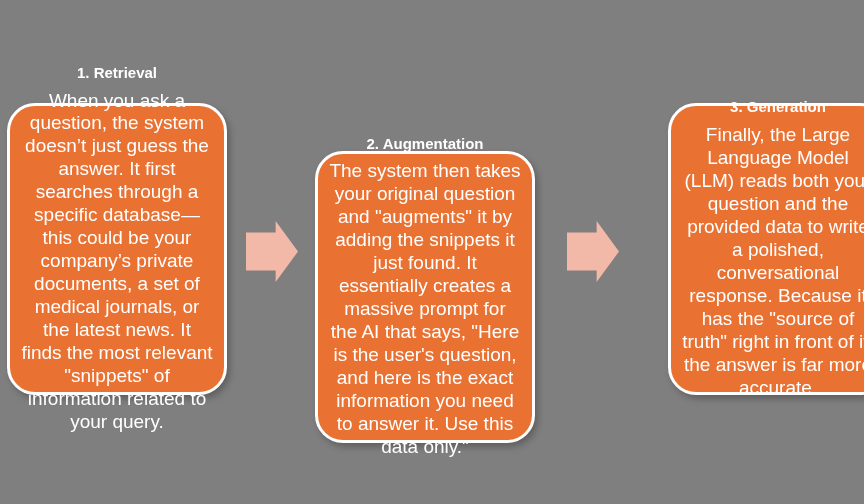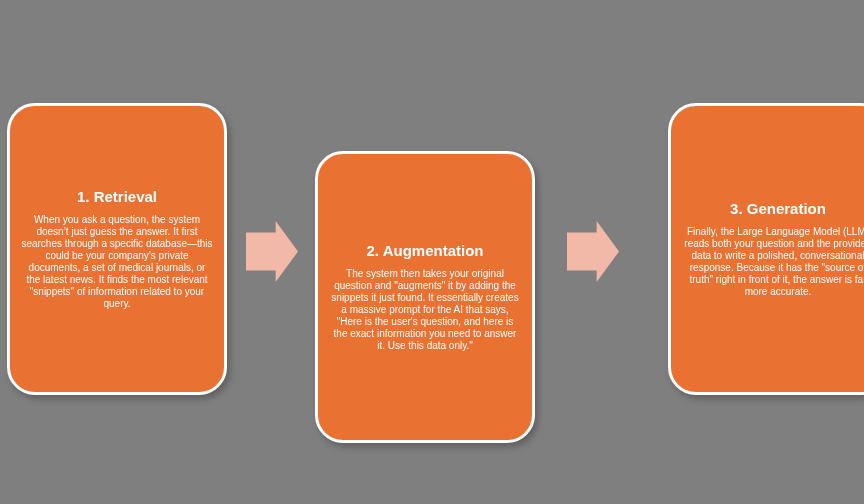--- a/index.html
+++ b/index.html
@@ -37,21 +37,21 @@
     color: var(--text, #FFFFFF);
     width: 100%;
   }
   .card-title {
     font-weight: bold;
     font-size: 15px;
     line-height: 1.25;
     margin-bottom: 7px;
   }
   .card-body {
-    font-size: 10px;
+    font-size: 19px;
     line-height: 1.21;
   }
   .arrow {
     position: absolute;
     top: 221px;
     width: 52px;
     height: 61px;
     background: var(--arrow-fill, #F2B9A8);
     clip-path: polygon(0 19%, 57% 19%, 57% 0, 100% 50%, 57% 100%, 57% 81%, 0 81%);
   }

